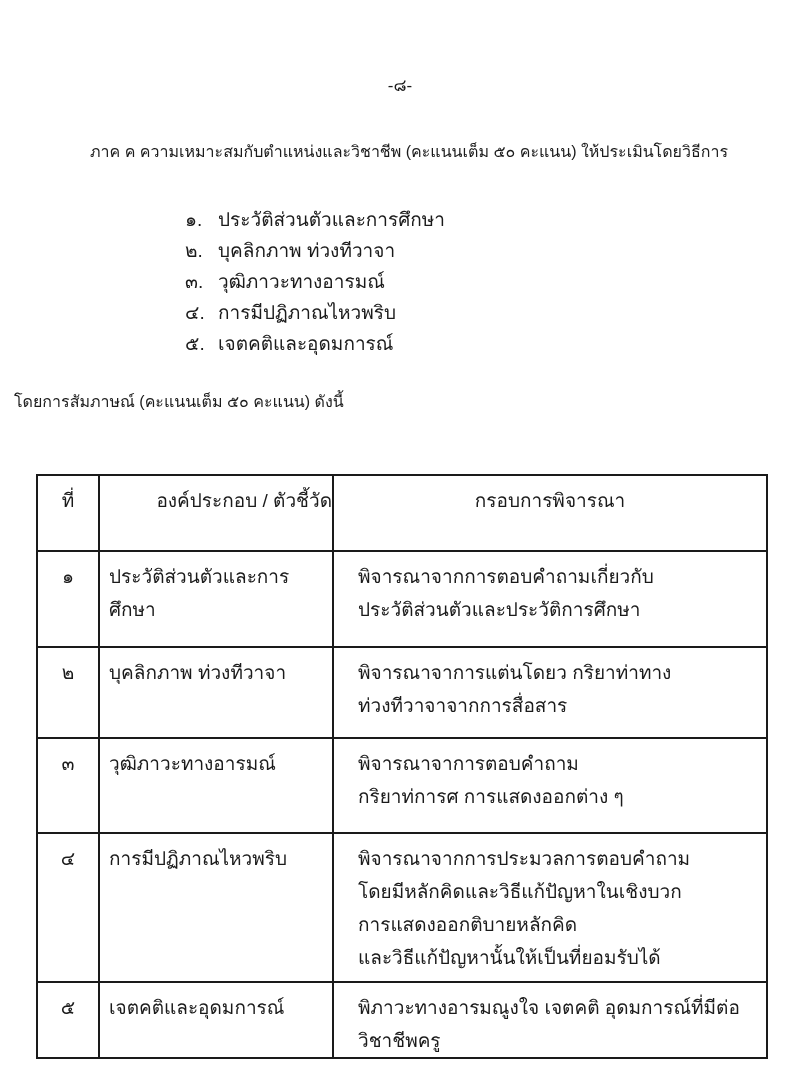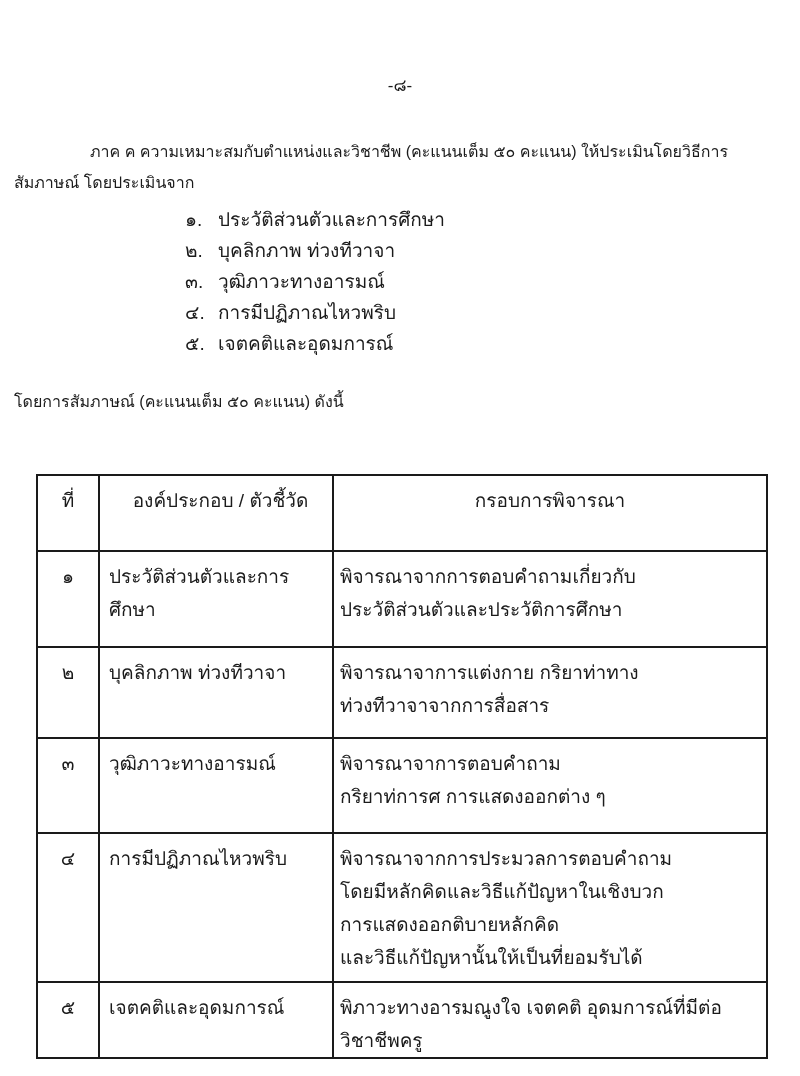--- a/index.html
+++ b/index.html
@@ -65,45 +65,44 @@
   }
   .col-no{ width:62px; }
   .col-comp{ width:234px; }
   .col-cons{ width:434px; }
   .eval-table th{
     height:62px;
     padding-top:12px;
     line-height:26px;
   }
   .eval-table th.h-no{ text-align:center; }
-  .eval-table th.h-comp{ text-align:center; padding-left:9px; }
+  .eval-table th.h-comp{ text-align:right; padding-left:9px; }
   .eval-table th.h-cons{ text-align:center;font-family:Liberation Serif, serif; }
   .eval-table td{
     padding-top:8px;
     line-height:33px;
   }
   .eval-table td.c-no{ text-align:center; }
   .eval-table td.c-comp{ padding-left:9px; }
-  .eval-table td.c-cons{ padding-left:6px; padding-right:4px; }
+  .eval-table td.c-cons{ padding-left:24px; padding-right:4px; }
   tr.r1 td{ height:86px; }
   tr.r2 td{ height:81px; }
   tr.r3 td{ height:85px; }
   tr.r4 td{ height:139px; }
   tr.r5 td{ height:46px; }
 </style>
 </head>
 <body>
 
 <div class="page">
 
   <div class="page-number">-๘-</div>
 
   <div class="para para-intro">
     <div class="line-1">ภาค ค ความเหมาะสมกับตำแหน่งและวิชาชีพ (คะแนนเต็ม ๕๐ คะแนน)  ให้ประเมินโดยวิธีการ</div>
-    <div class="line-2">สัมภาษณ์  โดยประเมินจาก</div>
   </div>
 
   <div class="criteria-list">
     <div class="list-item">
       <span class="num">๑.</span>
       <span class="label">ประวัติส่วนตัวและการศึกษา</span>
     </div>
     <div class="list-item">
       <span class="num">๒.</span>
       <span class="label">บุคลิกภาพ ท่วงทีวาจา</span>
@@ -143,21 +142,21 @@
       <td class="c-comp">ประวัติส่วนตัวและการศึกษา</td>
       <td class="c-cons">
         <div>พิจารณาจากการตอบคำถามเกี่ยวกับ</div>
         <div>ประวัติส่วนตัวและประวัติการศึกษา</div>
       </td>
     </tr>
     <tr class="r2">
       <td class="c-no">๒</td>
       <td class="c-comp">บุคลิกภาพ ท่วงทีวาจา</td>
       <td class="c-cons">
-        <div>พิจารณาจาการแต่งกาย กริยาท่าทาง</div>
+        <div>พิจารณาจาการแต่นโดยว กริยาท่าทาง</div>
         <div>ท่วงทีวาจาจากการสื่อสาร</div>
       </td>
     </tr>
     <tr class="r3">
       <td class="c-no">๓</td>
       <td class="c-comp">วุฒิภาวะทางอารมณ์</td>
       <td class="c-cons">
         <div>พิจารณาจาการตอบคำถาม</div>
         <div>กริยาท่การศ การแสดงออกต่าง ๆ</div>
       </td>

